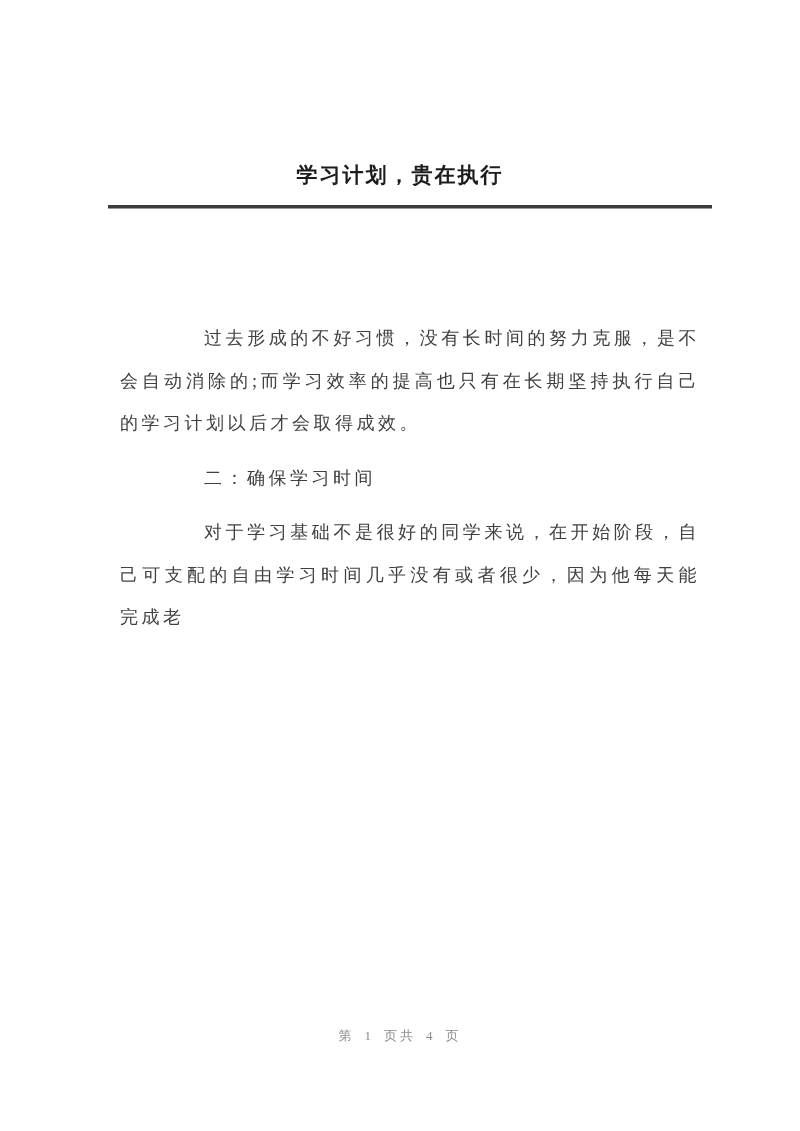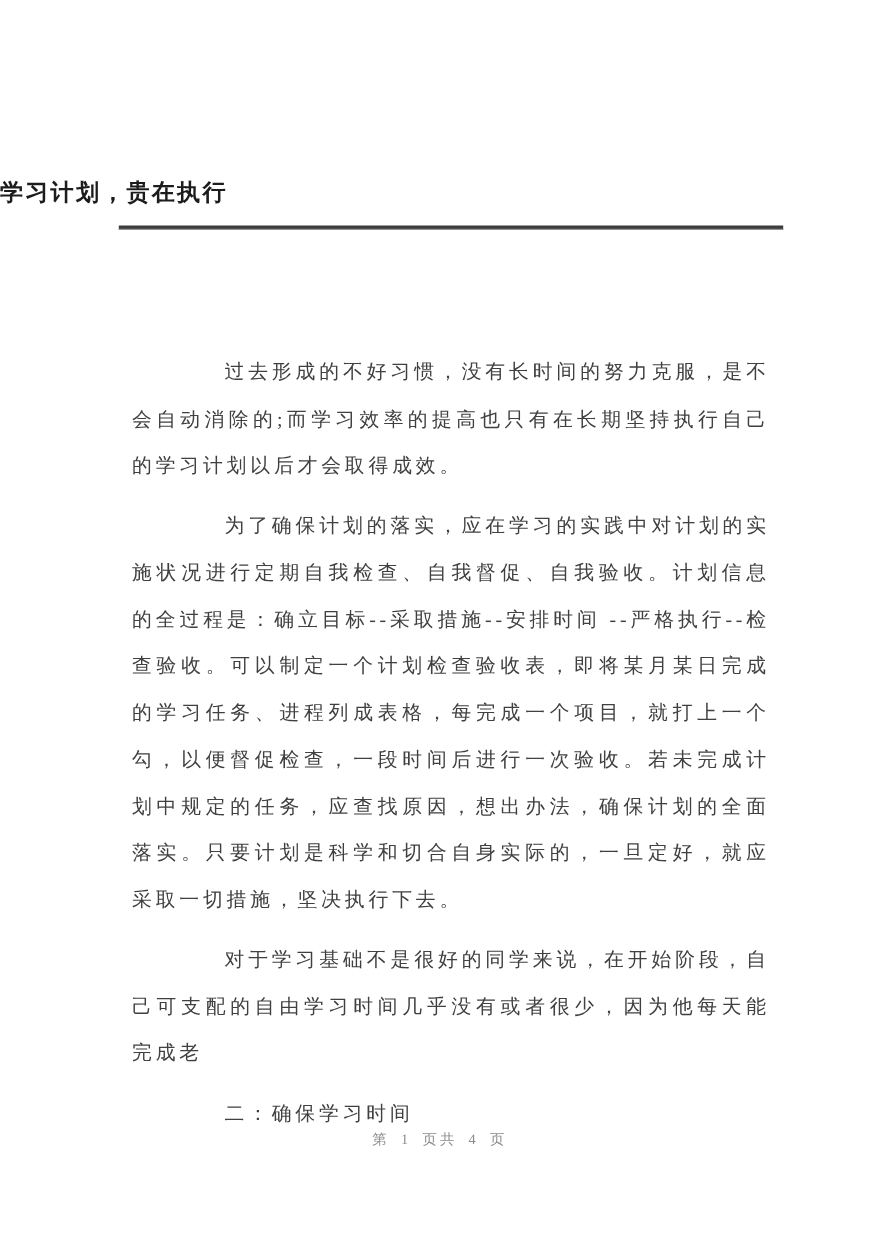--- a/index.html
+++ b/index.html
@@ -14,20 +14,21 @@
     background: #ffffff;
     overflow: hidden;
     font-family: "Liberation Serif", serif;
   }
   .doc-title {
     position: absolute;
     top: 161px;
     left: 0;
     right: 0;
     margin: 0;
+    text-align: center;
     font-family: "Liberation Sans", sans-serif;
     font-weight: bold;
     font-size: 21px;
     color: #1c1c1c;
     letter-spacing: 2px;
   }
   .title-rule {
     position: absolute;
     top: 205px;
     left: 108px;
@@ -69,22 +70,21 @@
 <body>
 
 <div class="page">
 
   <h1 class="doc-title">学习计划，贵在执行</h1>
 
   <div class="title-rule"></div>
 
   <div class="doc-body">
       <p>过去形成的不好习惯，没有长时间的努力克服，是不会自动消除的;而学习效率的提高也只有在长期坚持执行自己的学习计划以后才会取得成效。</p>
-      <p>为了确保计划的落实，应在学习的实践中对计划的实施状况进行定期自我检查、自我督促、自我验收。计划信息的全过程是：确立目标--采取措施--安排时间 --严格执行--检查验收。可以制定一个计划检查验收表，即将某月某日完成的学习任务、进程列成表格，每完成一个项目，就打上一个勾，以便督促检查，一段时间后进行一次验收。若未完成计划中规定的任务，应查找原因，想出办法，确保计划的全面落实。只要计划是科学和切合自身实际的，一旦定好，就应采取一切措施，坚决执行下去。</p>
+      <p>二：确保学习时间</p>
       <p>对于学习基础不是很好的同学来说，在开始阶段，自己可支配的自由学习时间几乎没有或者很少，因为他每天能完成老</p>
-      <p>二：确保学习时间</p>
     </div>
 
   <div class="page-footer">
     <span>第</span><span>1</span><span>页共</span><span>4</span><span>页</span>
   </div>
 
 </div>
 
 </body></html>

